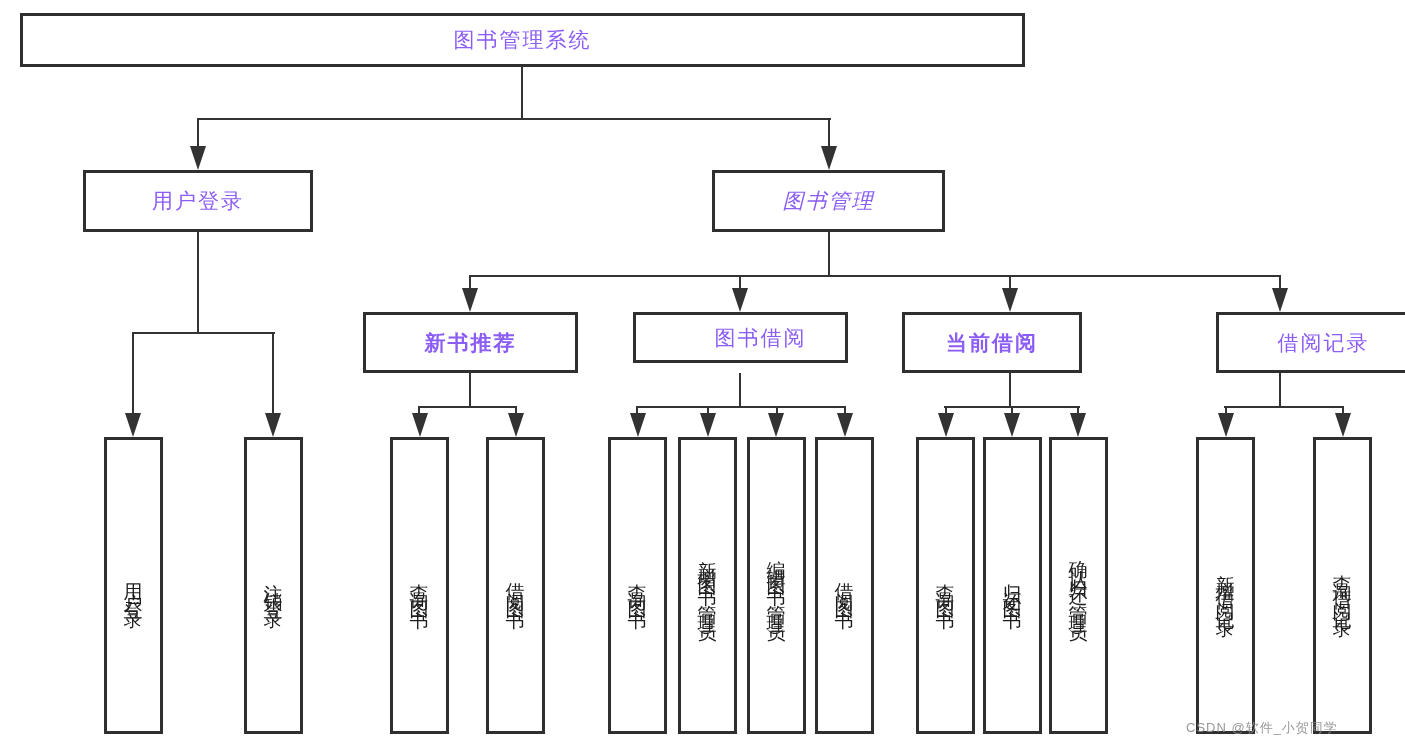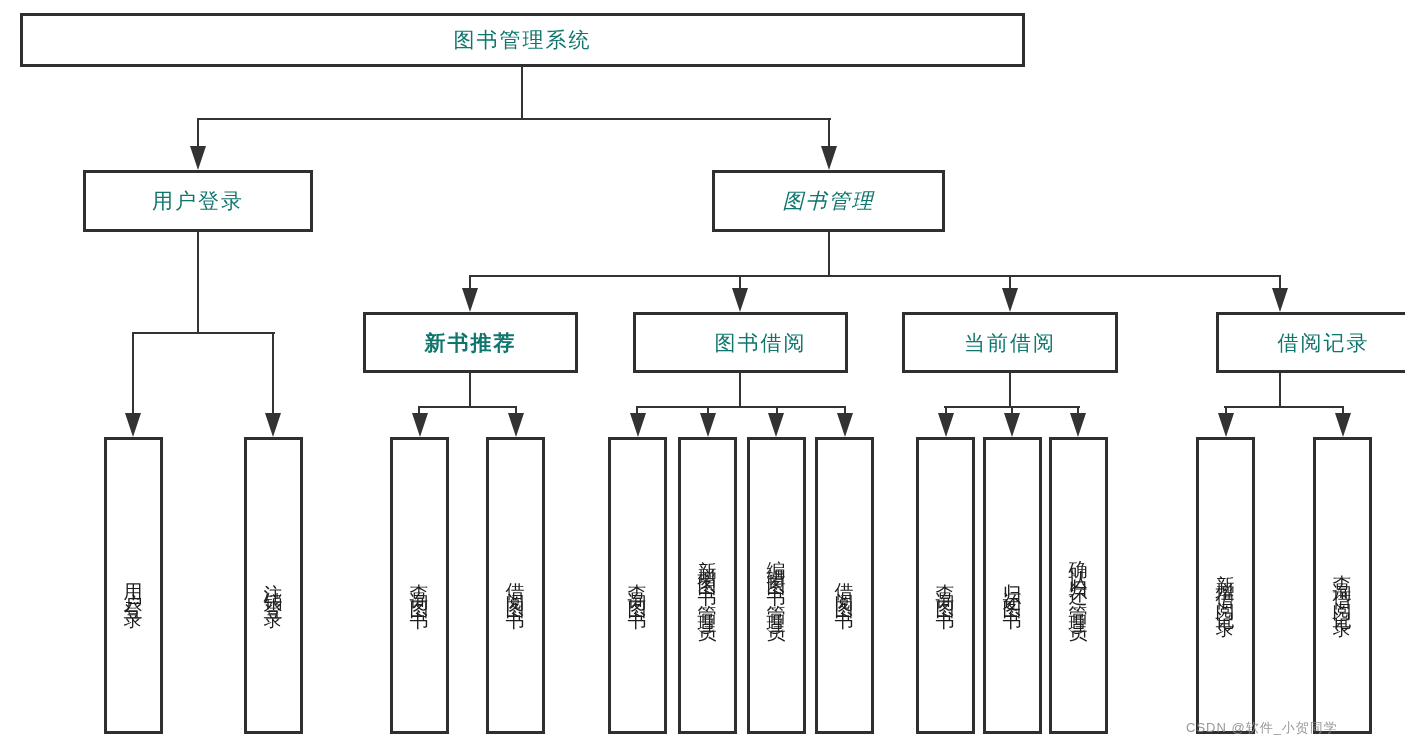--- a/index.html
+++ b/index.html
@@ -9,21 +9,21 @@
     background:#ffffff;
     font-family:"Liberation Sans", sans-serif;
     overflow:hidden;
   }
   .hbox{
     position:absolute;
     box-sizing:border-box;
     background:#ffffff;
     border:3px solid #2f2f2f;
     display:flex;align-items:center;justify-content:center;
-    font-size:21px;letter-spacing:2px;color:#0f766e;
+    font-size:21px;letter-spacing:2px;color:#8b5cf6;
     white-space:nowrap;
   }
   .vbox{
     position:absolute;
     box-sizing:border-box;
     top:437px;width:59px;height:297px;
     background:#ffffff;
     border:3px solid #2f2f2f;
     display:flex;align-items:center;justify-content:center;
     writing-mode:vertical-rl;
@@ -60,25 +60,25 @@
   </div>
 
   <div class="hbox" style="left:712px;top:170px;width:233px;height:62px;font-style:italic;">
     <span>图书管理</span>
   </div>
 
   <div class="hbox" style="left:363px;top:312px;width:215px;height:61px;font-weight:bold;">
     <span>新书推荐</span>
   </div>
 
-  <div class="hbox" style="left:633px;top:312px;width:215px;height:61px;padding-left:40px;">
+  <div class="hbox" style="left:633px;top:312px;width:215px;height:51px;padding-left:40px;">
     <span>图书借阅</span>
   </div>
 
-  <div class="hbox" style="left:902px;top:312px;width:216px;height:61px;">
+  <div class="hbox" style="left:902px;top:312px;width:180px;height:61px;font-weight:bold;">
     <span>当前借阅</span>
   </div>
 
   <div class="hbox" style="left:1172px;top:312px;width:215px;height:61px;margin-left:44px;">
     <span>借阅记录</span>
   </div>
 
   <div class="vbox" style="left:104px;">
     <span>用户登录</span>
   </div>

